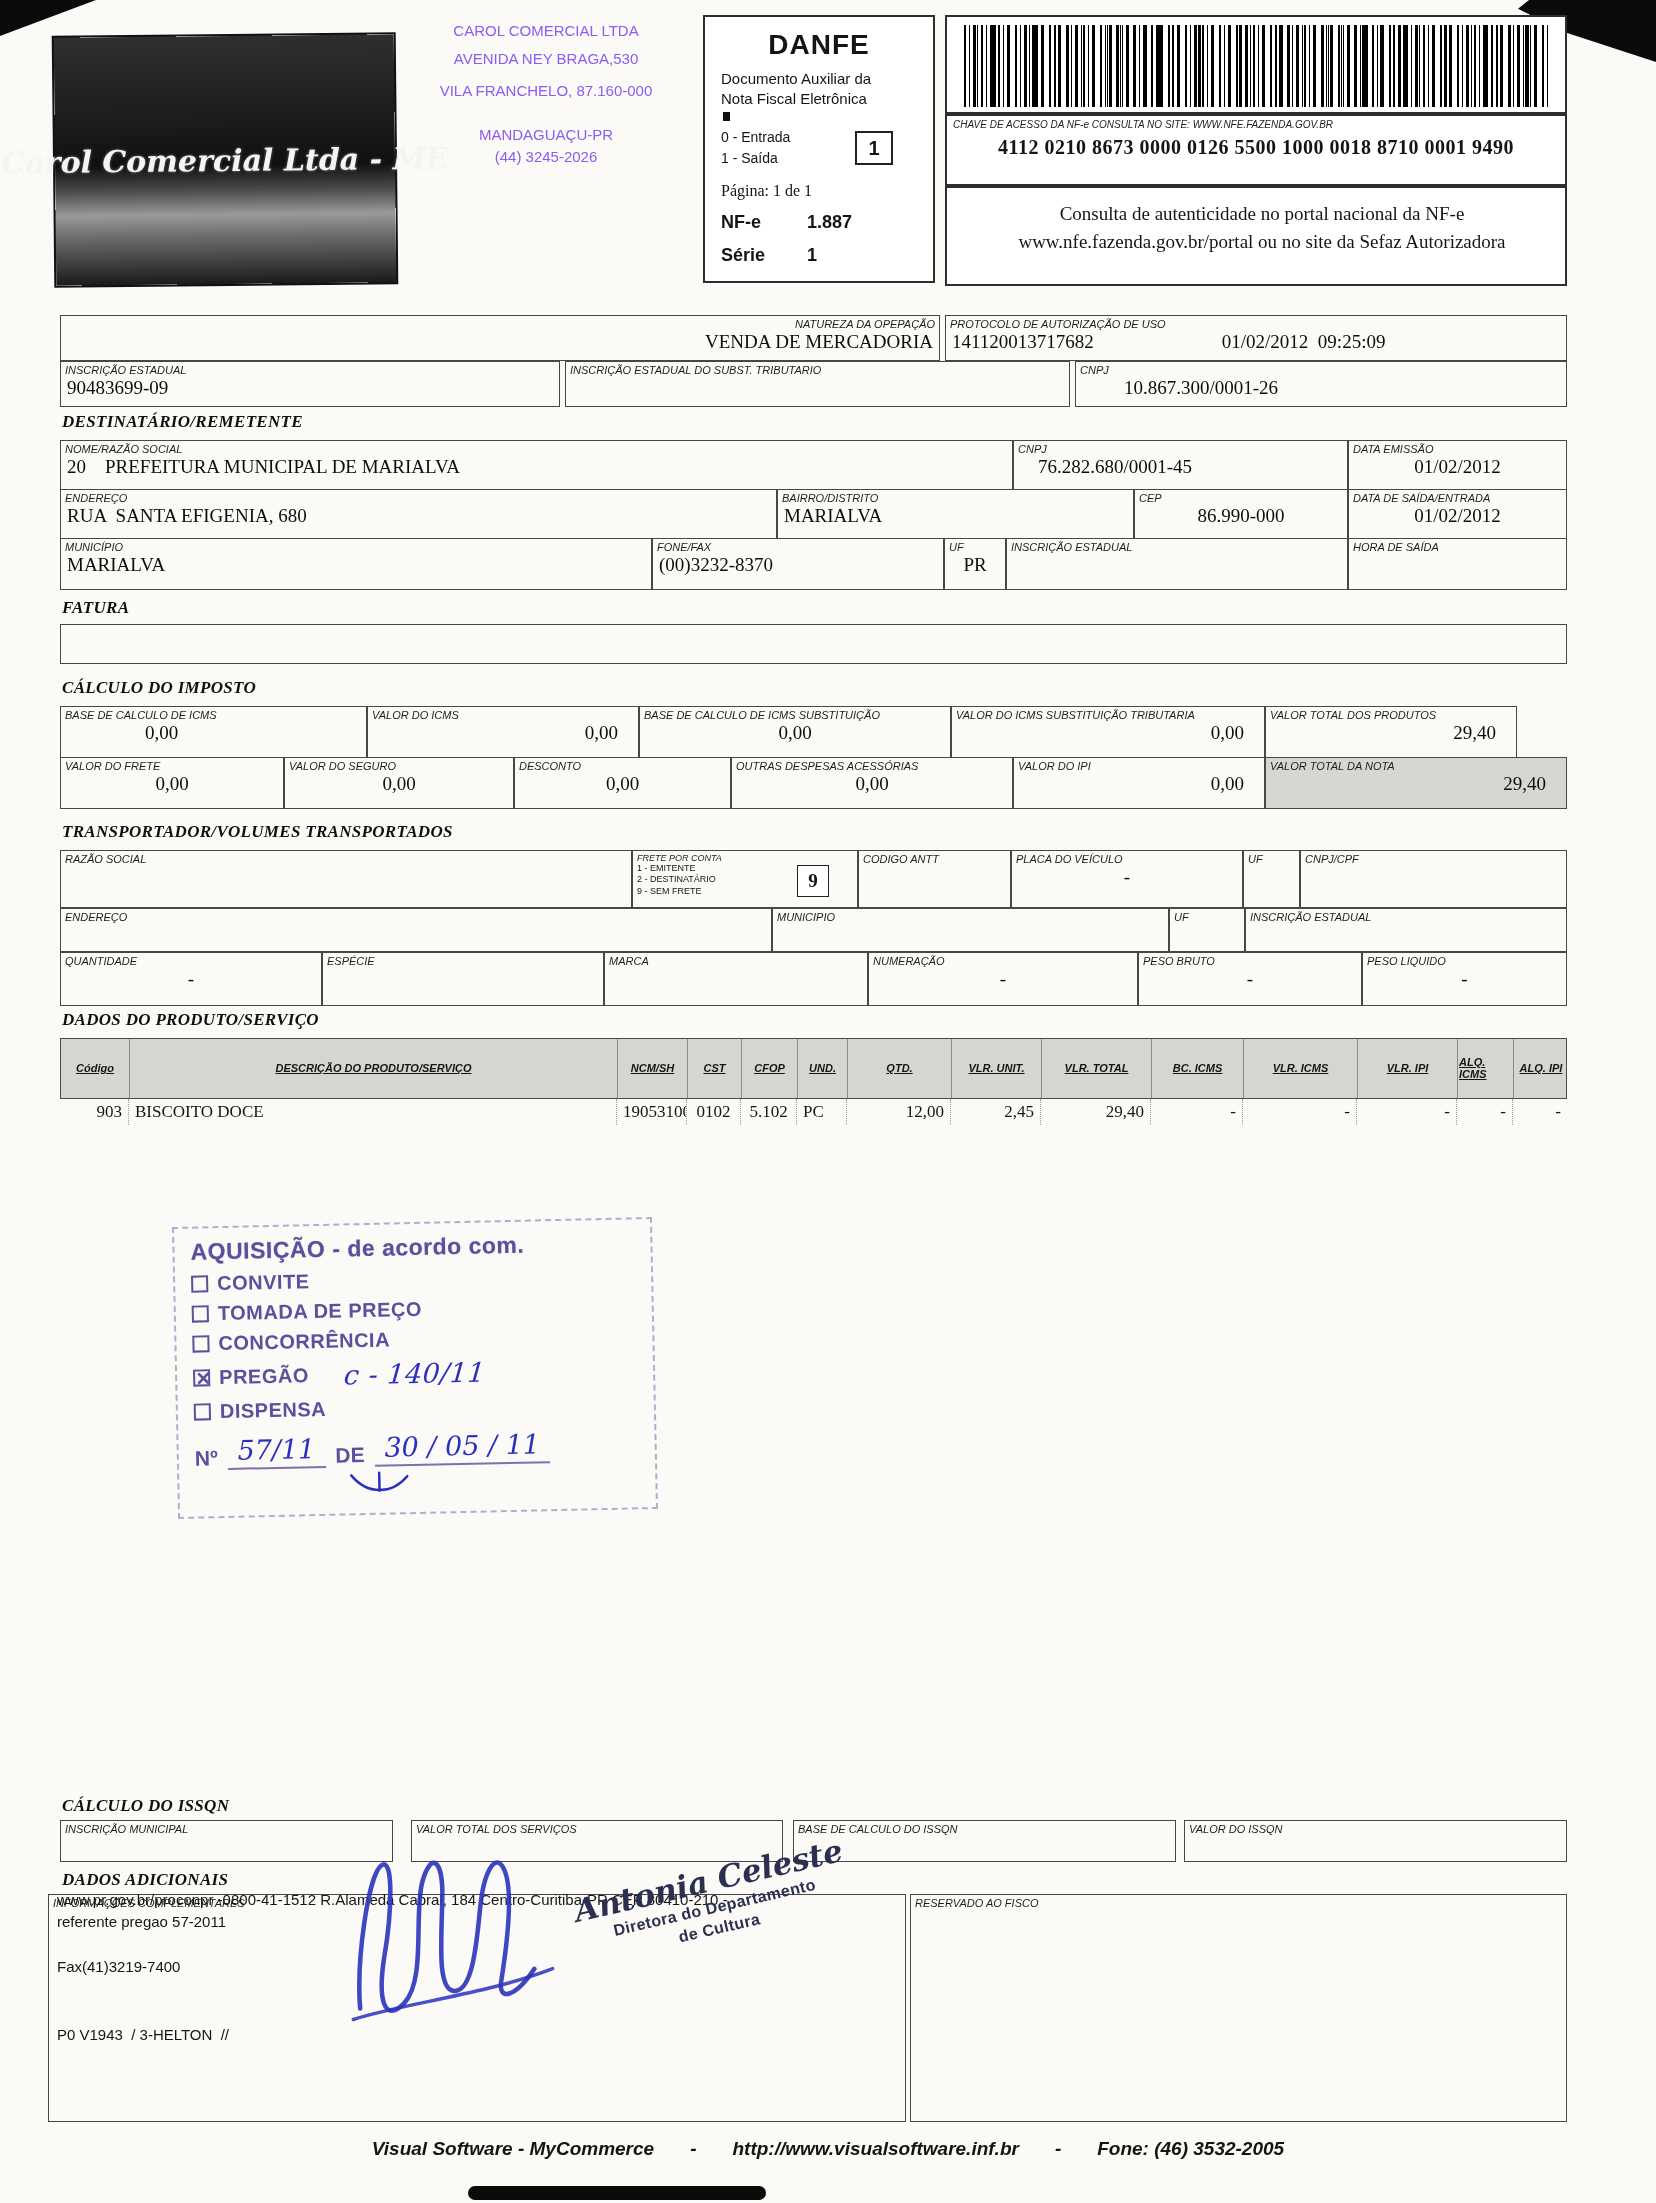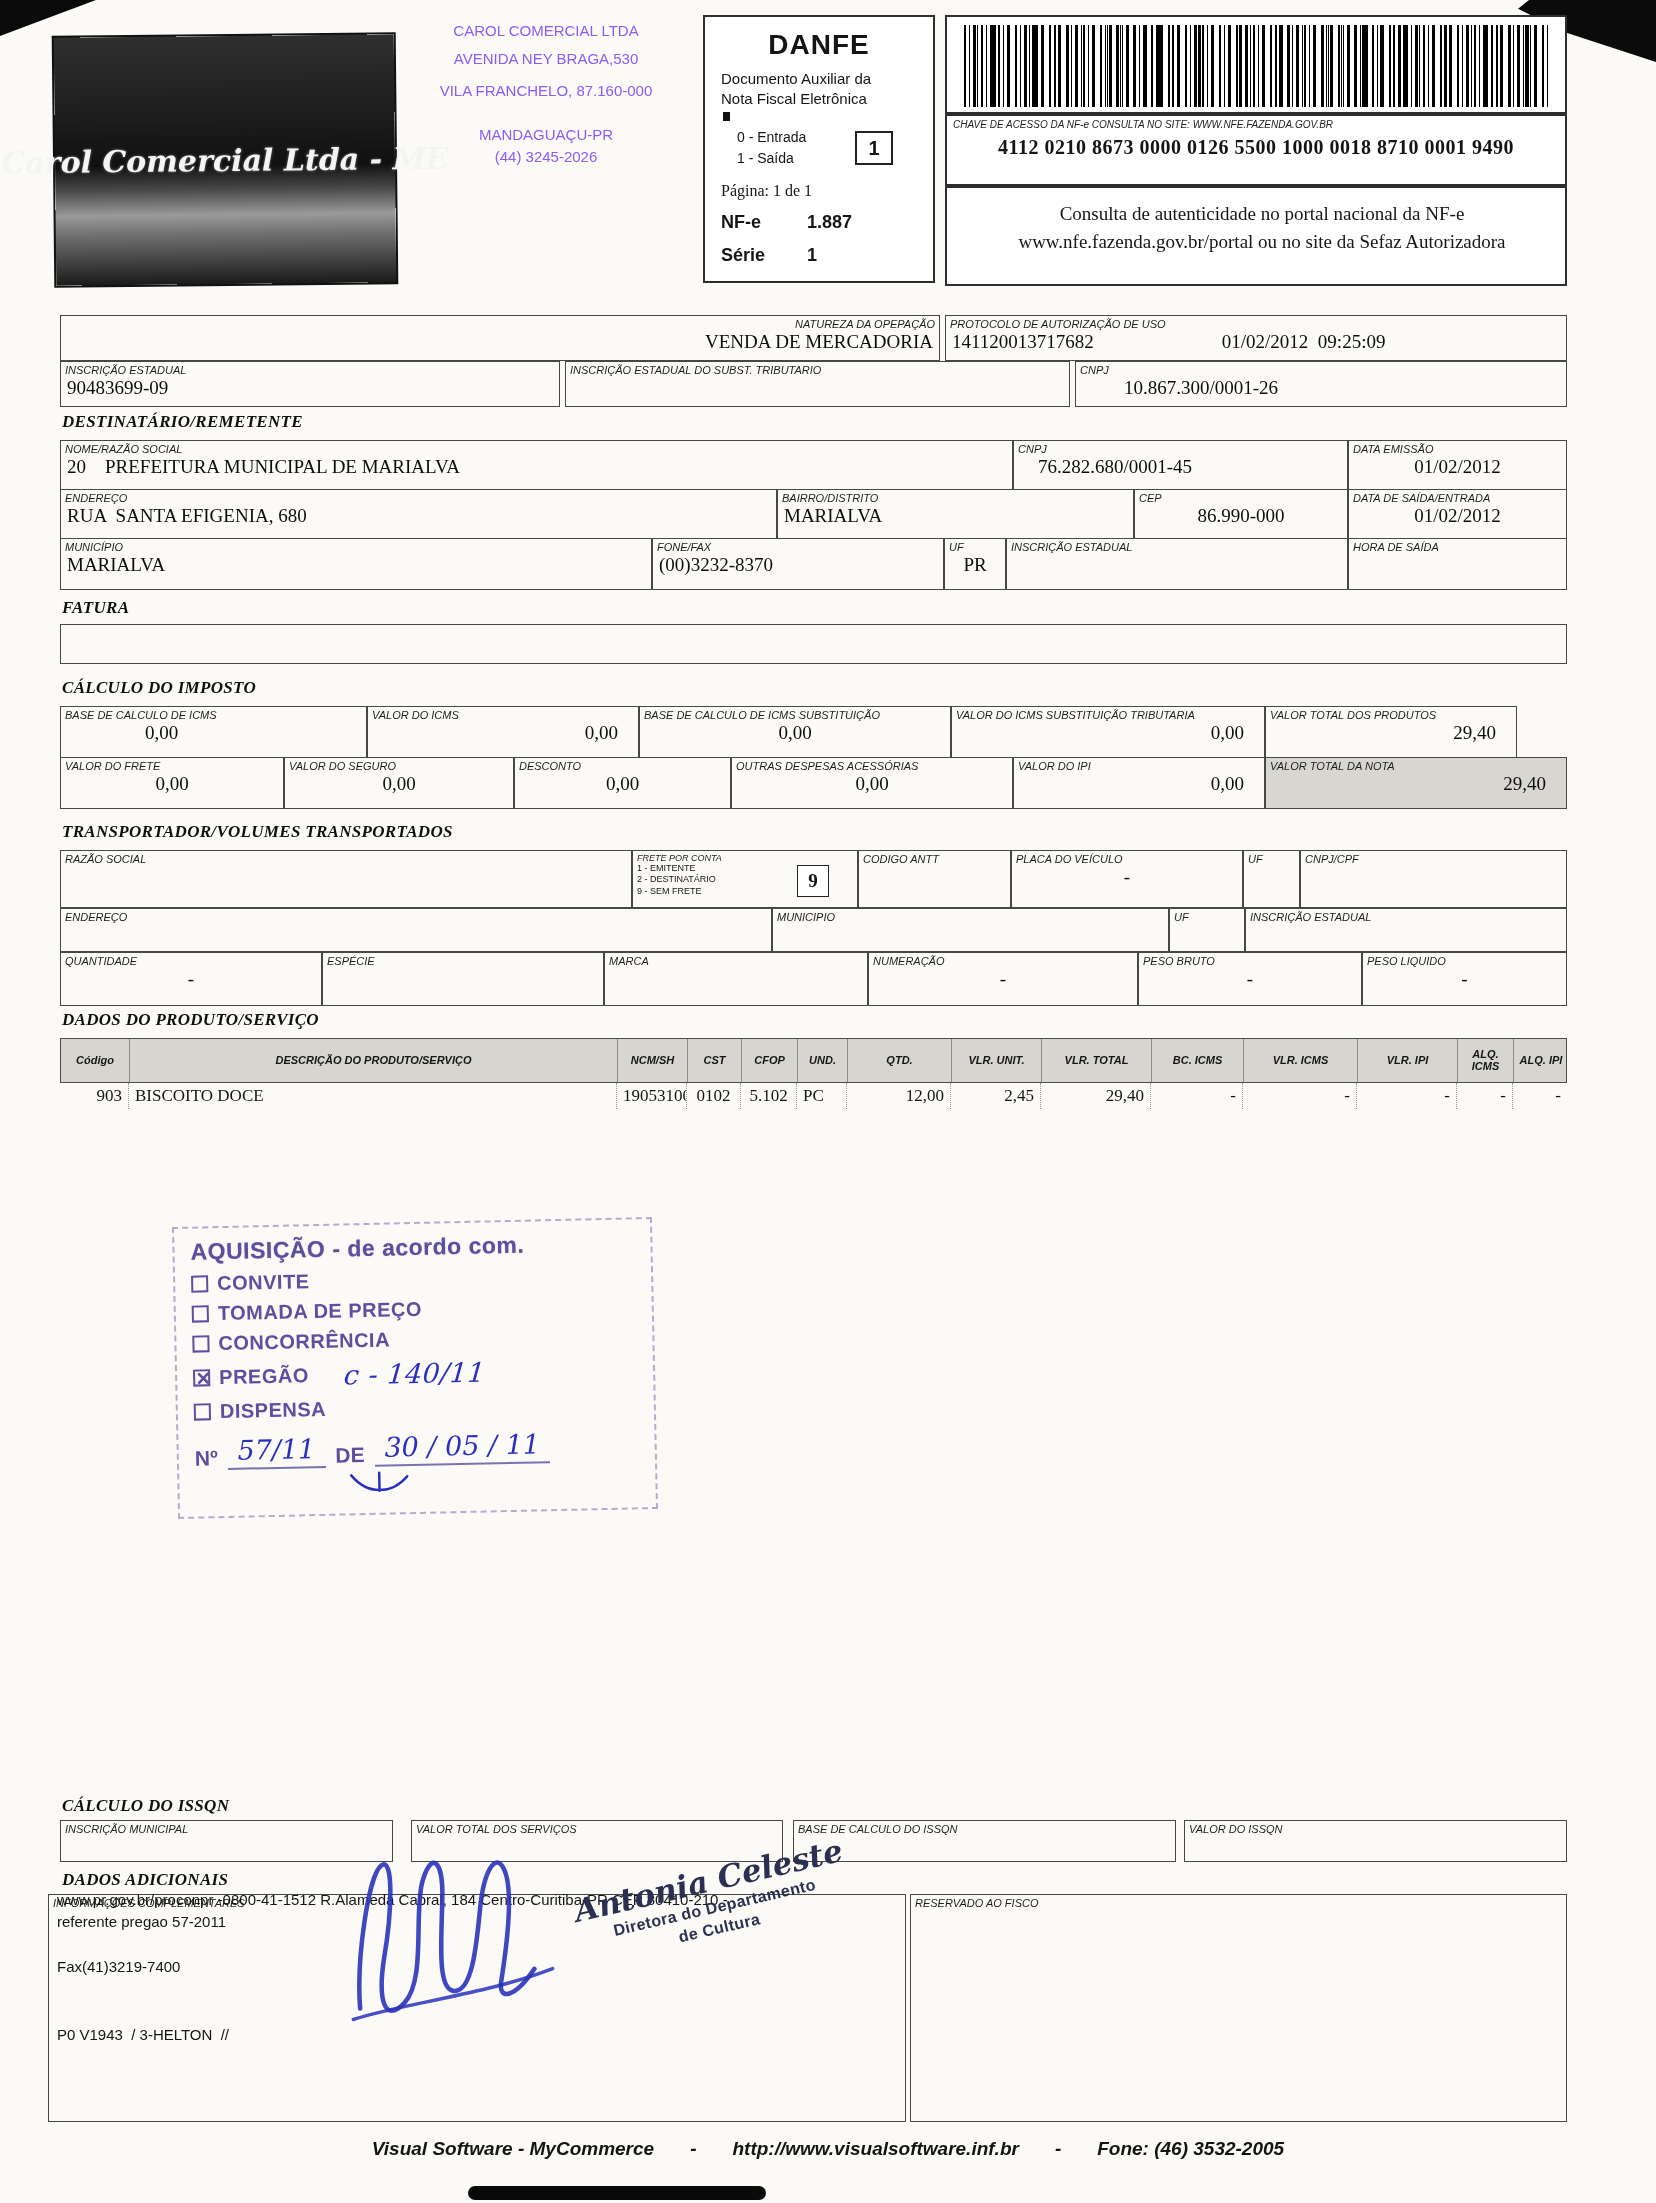--- a/index.html
+++ b/index.html
@@ -21,21 +21,21 @@
     background:linear-gradient(180deg,#2f2f2f 0%,#1c1c1c 34%,#101010 52%,#4a4a4a 62%,#9a9a9a 72%,#6f6f6f 80%,#1a1a1a 100%);
     display:flex; align-items:center; justify-content:center; transform:rotate(-.6deg); box-shadow:0 0 0 2px #111; }
   .logo-text { font:italic bold 30px "DejaVu Serif", serif; color:#f4f4f4; text-shadow:0 0 3px rgba(255,255,255,.45); white-space:nowrap; }
   .emit-info { position:absolute; left:390px; top:22px; width:312px; text-align:center; font:15px "Liberation Sans", sans-serif; color:#8b5cf6; }
   .emit-info div { line-height:1.2; }
   .mt10{margin-top:10px}.mt14{margin-top:14px}.mt26{margin-top:26px}.mt4{margin-top:4px}
 
   .danfe-title { margin-top:12px; text-align:center; font:bold 28px "Liberation Sans", sans-serif; letter-spacing:1px; }
   .danfe-sub { margin:8px 0 0 16px; font:15px "Liberation Sans", sans-serif; line-height:1.35; }
   .danfe-mark { margin:2px 0 0 18px; width:7px; height:9px; background:#111; }
-  .danfe-es { position:relative; margin:6px 0 0 32px; font:14px "Liberation Sans", sans-serif; line-height:1.55; }
+  .danfe-es { position:relative; margin:6px 0 0 16px; font:14px "Liberation Sans", sans-serif; line-height:1.55; }
   .danfe-tipo { position:absolute; right:40px; top:4px; width:38px; height:34px; border:2px solid #222; text-align:center; font:bold 20px "Liberation Sans", sans-serif; line-height:31px; background:#fff; }
   .danfe-pagina { margin:12px 0 0 16px; font:16px "Liberation Serif", serif; }
   .danfe-nfe, .danfe-serie { margin:12px 0 0 16px; font:bold 18px "Liberation Sans", sans-serif; }
   .danfe-nfe .k, .danfe-serie .k { display:inline-block; width:86px; }
 
   .barcode { margin:8px auto 0; width:584px; height:82px; background-color:#fff;
     background-image:
       repeating-linear-gradient(90deg,#000 0 2px,transparent 2px 5px,#000 5px 6px,transparent 6px 9px,#000 9px 12px,transparent 12px 17px),
       repeating-linear-gradient(90deg,#000 0 1px,transparent 1px 13px),
       repeating-linear-gradient(90deg,transparent 0 29px,#000 29px 32px,transparent 32px 41px);
@@ -48,21 +48,21 @@
   .protoval .pv2 { margin-left:128px; }
 
   
   .frete-ops { font:9px "Liberation Sans", sans-serif; line-height:1.25; padding:0 4px; }
   .frete-box { position:absolute; right:28px; top:14px; width:32px; height:32px; border:1.5px solid #222; text-align:center; font:bold 19px "Liberation Serif", serif; line-height:30px; background:#fff; }
 
   
   .ptable { position:absolute; left:60px; top:1038px; width:1507px; }
   .phead, .prow { display:grid; grid-template-columns:68px 488px 70px 54px 56px 50px 104px 90px 110px 92px 114px 100px 56px 55px; }
   .phead { background:#d7d5cf; border:1px solid #4a4a4a; }
-  .phead .pc { font:italic bold 11px "Liberation Sans", sans-serif; display:flex; align-items:center; justify-content:center; text-align:center; padding:10px 1px; line-height:1.05; min-height:26px; border-left:1px solid #8b8b8b; }
+  .phead .pc { font:italic bold 11px "Liberation Sans", sans-serif; display:flex; align-items:center; justify-content:center; text-align:left; padding:18px 1px; line-height:1.05; min-height:26px; border-left:1px solid #8b8b8b;text-decoration:underline; }
   .phead .pc:first-child { border-left:none; }
   .prow .pc { font:17px "Liberation Serif", serif; padding:3px 6px 0; min-height:26px; border-left:1px dotted #9b9b9b; white-space:nowrap; overflow:hidden; }
   .prow .pc:first-child { border-left:none; }
   .a-r{text-align:right} .a-c{text-align:center} .a-l{text-align:left}
 
   
   .stamp { position:absolute; left:175px; top:1222px; width:480px; padding:10px 16px 14px; transform:rotate(-1.2deg);
     color:#5d4f9e; border:2px dashed rgba(93,79,158,.45); }
   .stamp-title { font:bold 23px "Liberation Sans", sans-serif; letter-spacing:.5px; text-shadow:0 0 1px rgba(93,79,158,.5); }
   .stamp-opt { display:flex; align-items:center; gap:9px; margin-top:7px; font:bold 20px "Liberation Sans", sans-serif; letter-spacing:.5px; }

